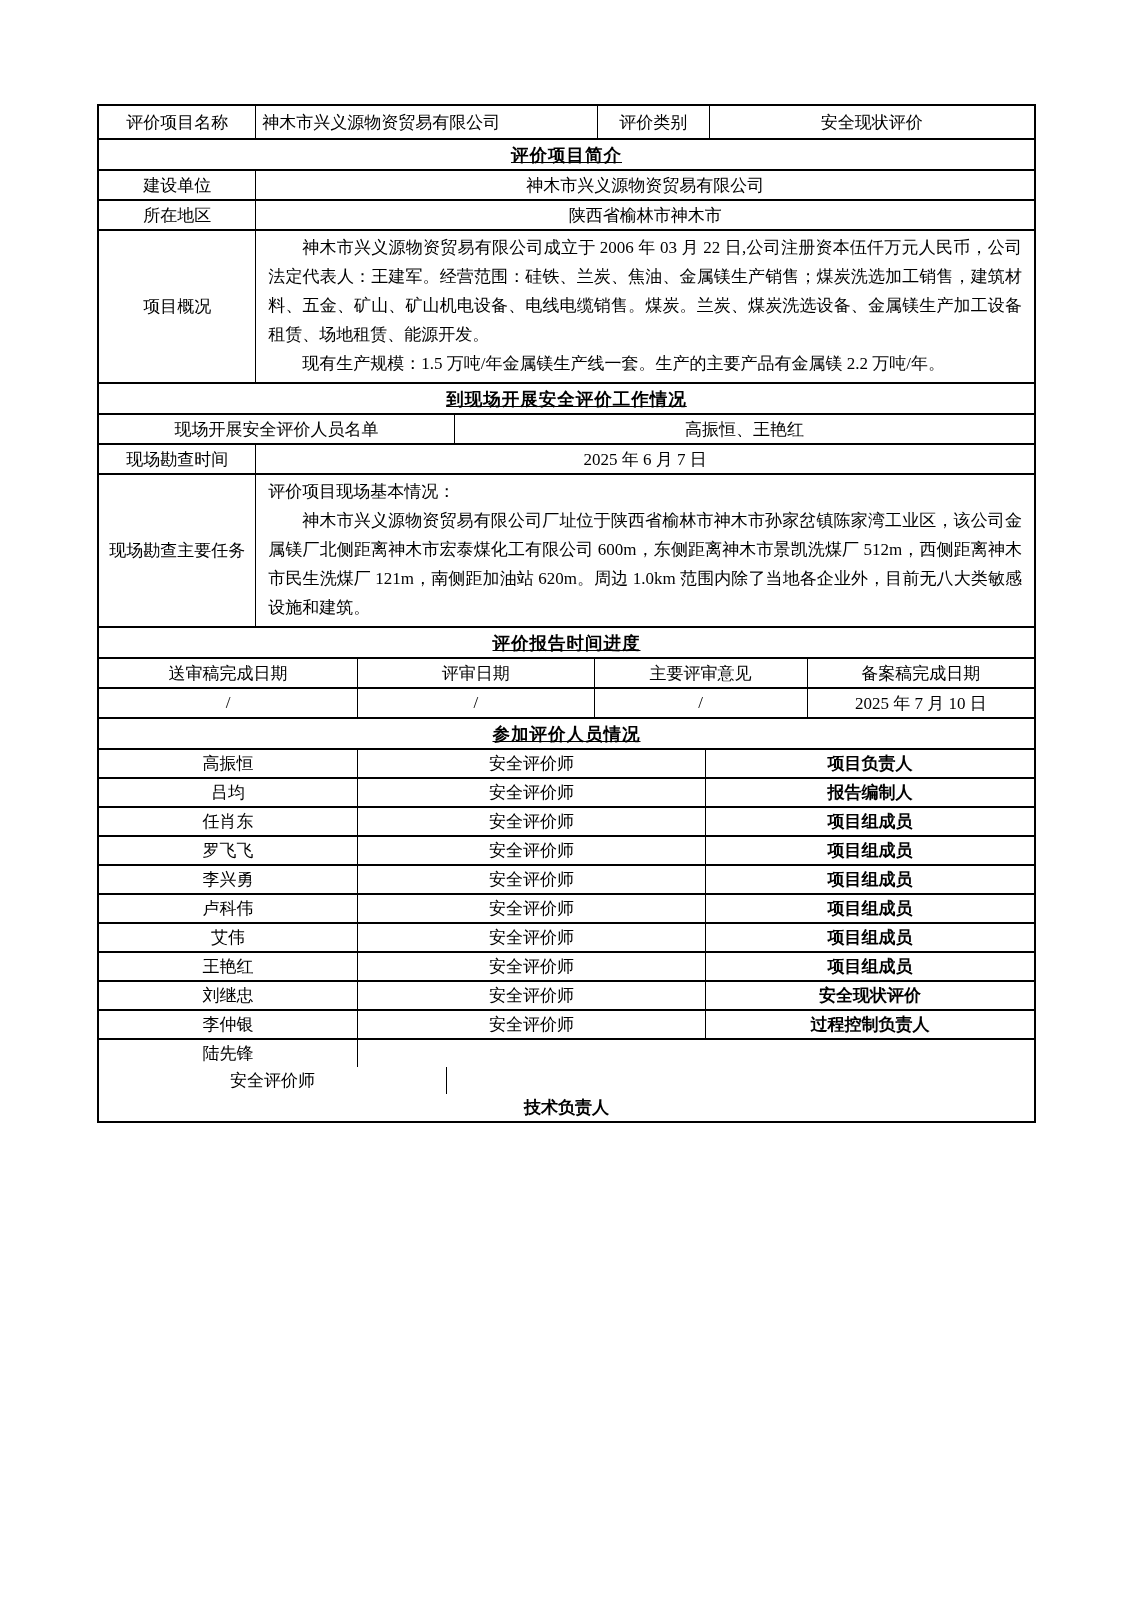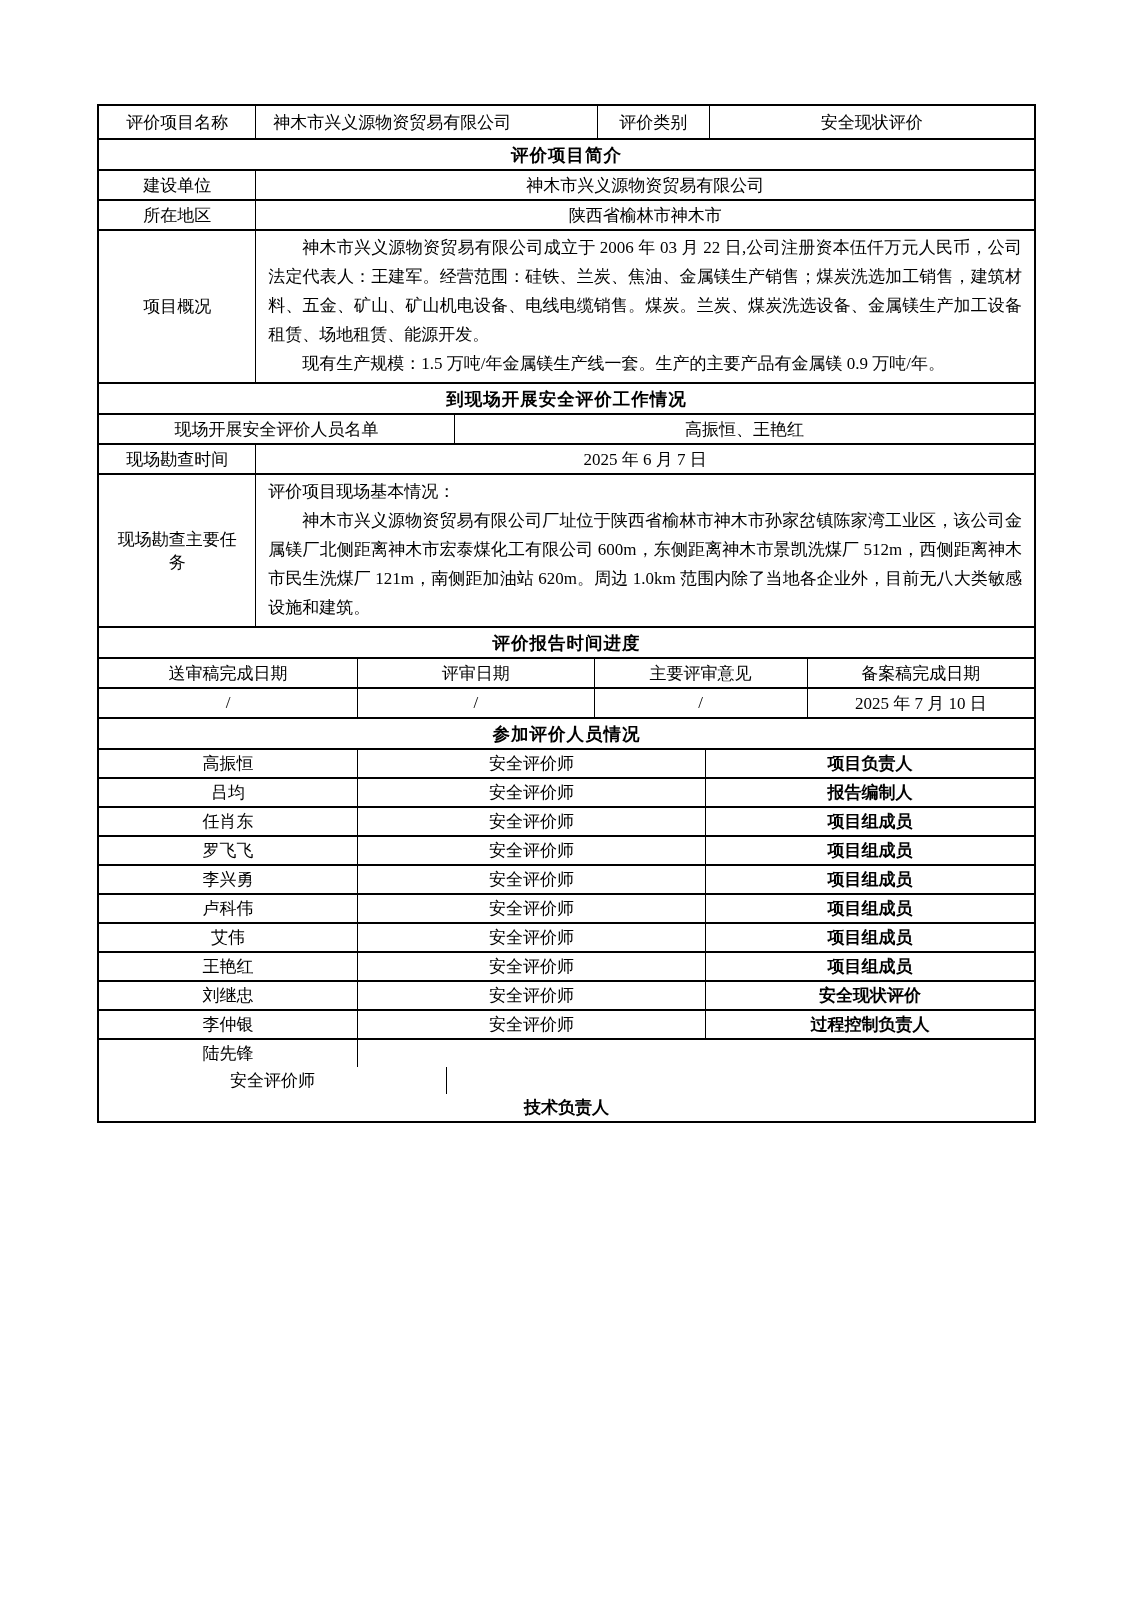--- a/index.html
+++ b/index.html
@@ -17,37 +17,37 @@
     position:absolute; left:97px; top:104px; width:939px;
     border:2px solid #000;
     font-size:17px;
   }
   .row { display:flex; border-bottom:2px solid #000; align-items:stretch; }
   .row:last-child { border-bottom:none;flex-direction:column; }
   .cell {
     border-right:1px solid #000;
     display:flex; align-items:center; justify-content:center;
     text-align:center;
-    padding:2px 17px;
+    padding:2px 6px;
     min-height:28px;
   }
   .cell:last-child { border-right:none; }
   .left-al { justify-content:flex-start; text-align:left; }
   .para-cell {
     display:block;
     text-align:justify;
     padding:2px 12px 4px 12px;
     line-height:29px;
   }
   .para { text-indent:2em; }
   .no-indent { text-indent:0; }
   .sect-hdr {
     font-weight:bold; font-size:17.5px;
     justify-content:center; text-align:center;
-    min-height:29px; letter-spacing:1px;
+    min-height:29px; letter-spacing:1px;text-decoration:underline;
   }
   
   .wA1 { width:16.83%; } .wA2 { width:36.55%; } .wA3 { width:11.93%; } .wA4 { flex:1; }
   .wL  { width:16.83%; } .wV  { flex:1; }
   .wS1 { width:38.1%; }  .wS2 { flex:1; }
   .wT1 { width:27.7%; } .wT2 { width:25.3%; } .wT3 { width:22.8%; } .wT4 { flex:1; }
   .wP1 { width:27.7%; } .wP2 { width:37.2%; } .wP3 { flex:1;font-weight:bold; }
   .p-row .cell { min-height:24px; }
   .tall { min-height:32px; }
   .tasks-right { flex:1; display:flex; flex-direction:row; }
@@ -75,21 +75,21 @@
       <div class="cell wV">神木市兴义源物资贸易有限公司</div>
     </div>
     <div class="row">
       <div class="cell wL">所在地区</div>
       <div class="cell wV">陕西省榆林市神木市</div>
     </div>
     <div class="row">
       <div class="cell wL">项目概况</div>
       <div class="cell wV para-cell">
         <div class="para">神木市兴义源物资贸易有限公司成立于 2006 年 03 月 22 日,公司注册资本伍仟万元人民币，公司法定代表人：王建军。经营范围：硅铁、兰炭、焦油、金属镁生产销售；煤炭洗选加工销售，建筑材料、五金、矿山、矿山机电设备、电线电缆销售。煤炭。兰炭、煤炭洗选设备、金属镁生产加工设备租赁、场地租赁、能源开发。</div>
-        <div class="para">现有生产规模：1.5 万吨/年金属镁生产线一套。生产的主要产品有金属镁 0.9 万吨/年。</div>
+        <div class="para">现有生产规模：1.5 万吨/年金属镁生产线一套。生产的主要产品有金属镁 2.2 万吨/年。</div>
       </div>
     </div>
 
     <div class="row">
       <div class="cell wV sect-hdr">到现场开展安全评价工作情况</div>
     </div>
     <div class="row">
       <div class="cell wS1">现场开展安全评价人员名单</div>
       <div class="cell wS2">高振恒、王艳红</div>
     </div>

